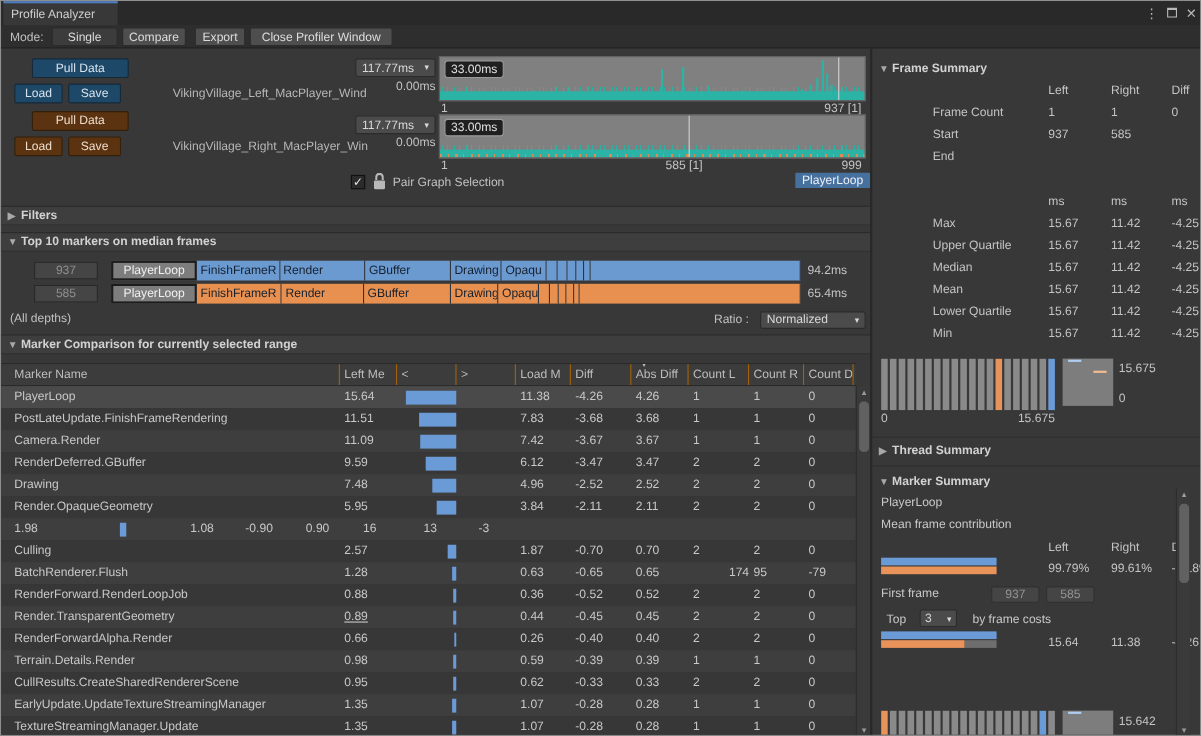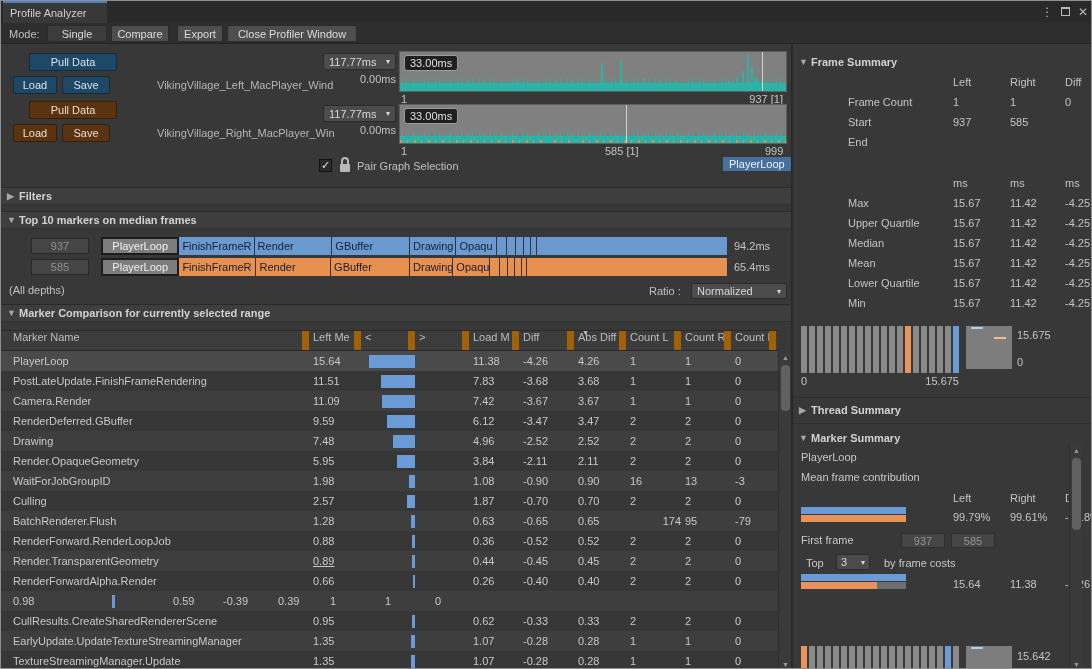--- a/index.html
+++ b/index.html
@@ -50,21 +50,21 @@
   .framebox{position:absolute;left:30px;width:58px;height:16px;background:#454545;border:1px solid #282828;
             display:flex;align-items:center;justify-content:center;color:#8f8f8f;}
   .t10bar{position:absolute;left:100px;width:627px;height:18px;display:flex;}
   .t10total{position:absolute;left:733px;color:#c4c4c4;}
   .seg{height:100%;overflow:hidden;white-space:nowrap;color:#15202e;padding-left:3px;line-height:18px;border-right:1px solid #31343a;}
   .seg.gray{background:#7d7d7d !important;border:2px solid #1c1c1c;color:#f0f0f0;text-align:center;padding-left:0;line-height:14px;}
   .ratiodrop{position:absolute;width:96px;height:16px;background:#4b4b4b;border:1px solid #2b2b2b;border-radius:2px;
              display:flex;align-items:center;justify-content:space-between;padding:0 5px;color:#d8d8d8;}
   
   #cmp-header{position:absolute;left:0;top:329px;width:777px;height:21px;background:#3c3c3c;border-top:1px solid #2a2a2a;border-bottom:1px solid #2a2a2a;display:flex;padding-left:8px;}
-  .cmp-hcell{position:relative;display:flex;color:#bdbdbd;border-right:7px solid #a16207;padding-left:4px;overflow:hidden;white-space:nowrap;flex:none;}
+  .cmp-hcell{position:relative;display:flex;align-items:center;color:#bdbdbd;border-right:1px solid #a16207;padding-left:4px;overflow:hidden;white-space:nowrap;flex:none;}
   .sort-arrow{position:absolute;left:8px;top:-2px;font-size:7px;color:#bdbdbd;}
   #cmp-body{position:absolute;left:0;top:350px;width:777px;height:319px;overflow:hidden;}
   .cmp-row{display:flex;height:20px;align-items:center;padding-left:8px;background:#373737;}
   .cmp-row.alt{background:#3e3e3e;}
   .cmp-row.sel{background:#4a4a4a;}
   .cmp-cell{flex:none;overflow:hidden;white-space:nowrap;color:#c8c8c8;padding-left:4px;}
   .ltcell{display:flex;justify-content:flex-end;align-items:center;padding:0;}
   .lbar{height:13px;background:#6b9bd7;}
   
   .sbar{position:absolute;width:13px;background:#3a3a3a;border-left:1px solid #2d2d2d;}
@@ -373,21 +373,20 @@
         </div>
         <div class="cmp-cell" style="width: 54px;"></div>
         <div class="cmp-cell" style="width: 50px;">3.84</div>
         <div class="cmp-cell" style="width: 55px;">-2.11</div>
         <div class="cmp-cell" style="width: 52px;">2.11</div>
         <div class="cmp-cell" style="width: 55px;">2</div>
         <div class="cmp-cell" style="width: 50px;">2</div>
         <div class="cmp-cell" style="width: 45px;">0</div>
       </div>
       <div class="cmp-row alt">
-        <div class="cmp-cell" style="width: 300px;">WaitForJobGroupID</div>
         <div class="cmp-cell" style="width: 52px;">1.98</div>
         <div class="cmp-cell ltcell" style="width: 54px;">
           <div class="lbar" style="width: 6px;"></div>
         </div>
         <div class="cmp-cell" style="width: 54px;"></div>
         <div class="cmp-cell" style="width: 50px;">1.08</div>
         <div class="cmp-cell" style="width: 55px;">-0.90</div>
         <div class="cmp-cell" style="width: 52px;">0.90</div>
         <div class="cmp-cell" style="width: 55px;">16</div>
         <div class="cmp-cell" style="width: 50px;">13</div>
@@ -457,20 +456,21 @@
         </div>
         <div class="cmp-cell" style="width: 54px;"></div>
         <div class="cmp-cell" style="width: 50px;">0.26</div>
         <div class="cmp-cell" style="width: 55px;">-0.40</div>
         <div class="cmp-cell" style="width: 52px;">0.40</div>
         <div class="cmp-cell" style="width: 55px;">2</div>
         <div class="cmp-cell" style="width: 50px;">2</div>
         <div class="cmp-cell" style="width: 45px;">0</div>
       </div>
       <div class="cmp-row alt">
+        <div class="cmp-cell" style="width: 300px;">Terrain.Details.Render</div>
         <div class="cmp-cell" style="width: 52px;">0.98</div>
         <div class="cmp-cell ltcell" style="width: 54px;">
           <div class="lbar" style="width: 3px;"></div>
         </div>
         <div class="cmp-cell" style="width: 54px;"></div>
         <div class="cmp-cell" style="width: 50px;">0.59</div>
         <div class="cmp-cell" style="width: 55px;">-0.39</div>
         <div class="cmp-cell" style="width: 52px;">0.39</div>
         <div class="cmp-cell" style="width: 55px;">1</div>
         <div class="cmp-cell" style="width: 50px;">1</div>

